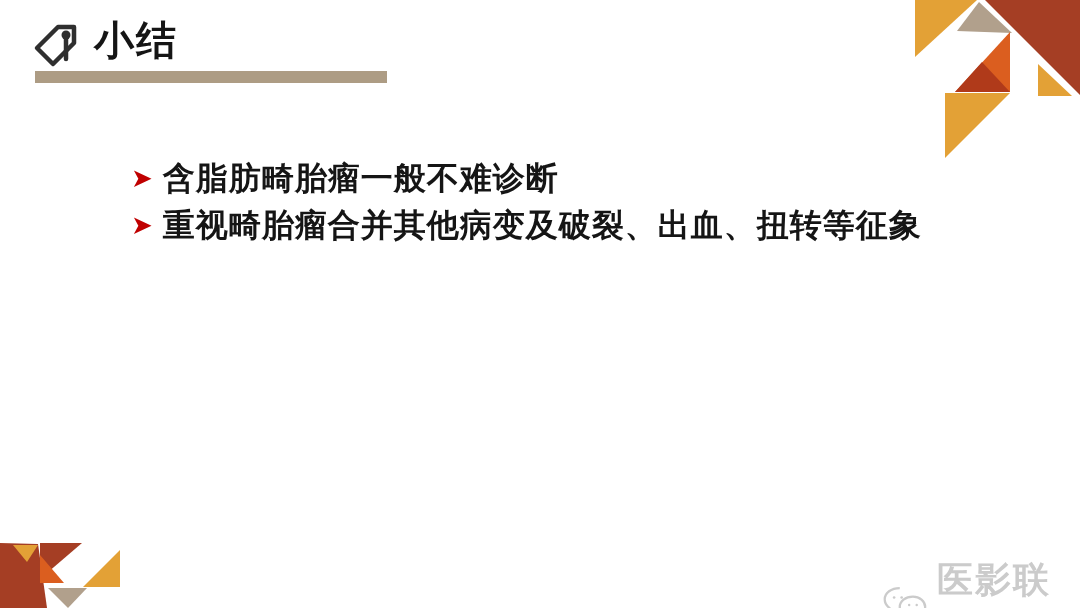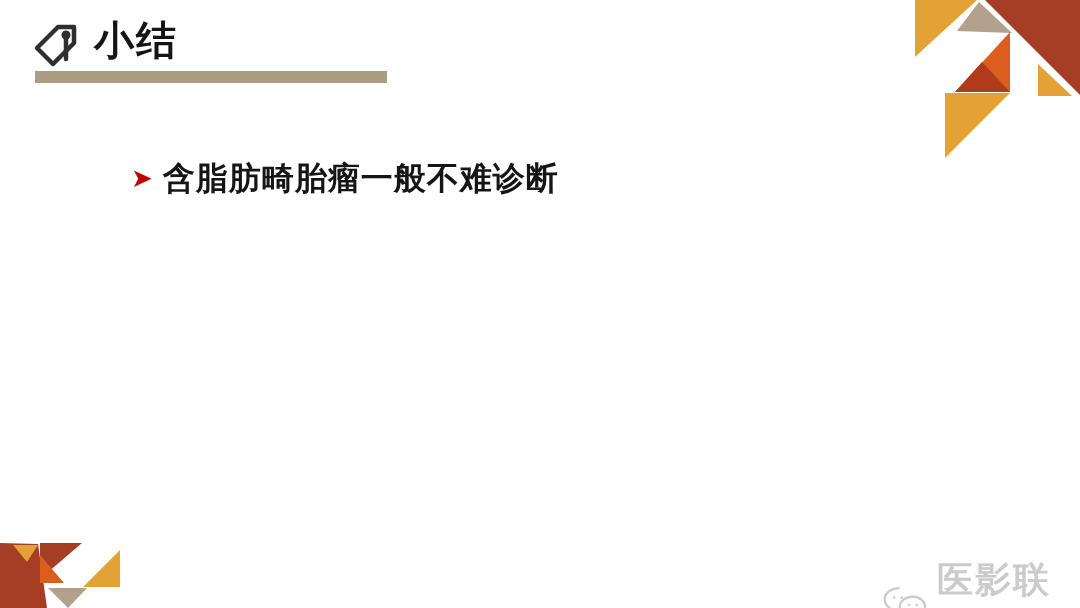--- a/index.html
+++ b/index.html
@@ -57,20 +57,23 @@
     <circle cx="33" cy="14" r="4.5" fill="#2F2F2F"></circle>
     <line x1="33" y1="16" x2="33" y2="38" stroke-width="4.5" stroke-linecap="round" stroke="#2F2F2F"></line>
   </svg>
   <div id="page-title" style="color: rgb(21, 21, 21);">小结</div>
   <div id="accent-bar" style="background-color: rgb(173, 156, 132);"></div>
 
   <ul id="bullet-list" style="color: rgb(21, 21, 21);">
     <li>
       <span class="bullet-marker" style="color: rgb(192, 0, 0);">➤</span><span>含脂肪畸胎瘤一般不难诊断</span>
     </li>
+    <li>
+      <span class="bullet-marker" style="color: rgb(192, 0, 0);">➤</span><span>重视畸胎瘤合并其他病变及破裂、出血、扭转等征象</span>
+    </li>
   </ul>
 
   <svg id="decor-top-right" class="decor" width="165" height="180" viewBox="0 0 165 180">
     <polygon points="0,0 62,0 0,57" fill="#E3A136"></polygon>
     <polygon points="42,31 97,33 64,2" fill="#B1A08C"></polygon>
     <polygon points="70,0 165,0 165,95" fill="#A53E24"></polygon>
     <polygon points="95,32 95,92 40,92" fill="#DB5E1F"></polygon>
     <polygon points="40,92 95,92 67,62" fill="#B03A1A"></polygon>
     <polygon points="30,93 95,93 30,158" fill="#E3A136"></polygon>
     <polygon points="123,64 157,96 123,96" fill="#E3A136"></polygon>

